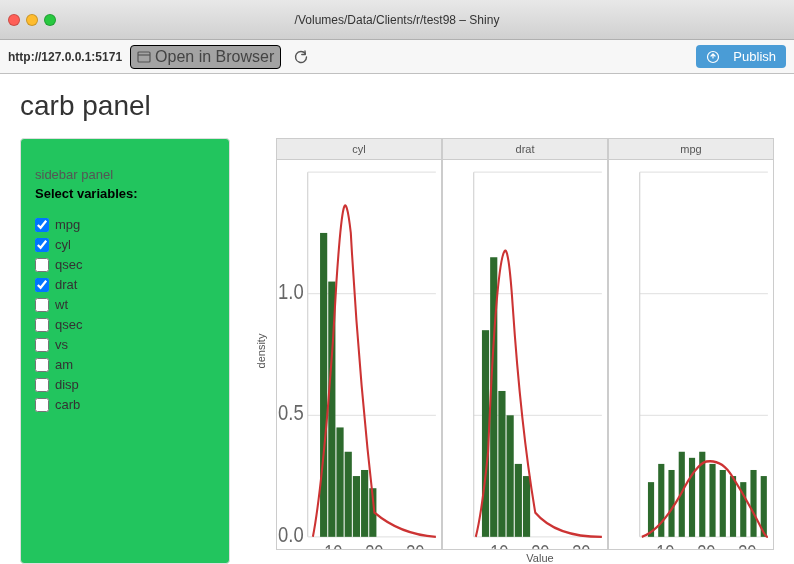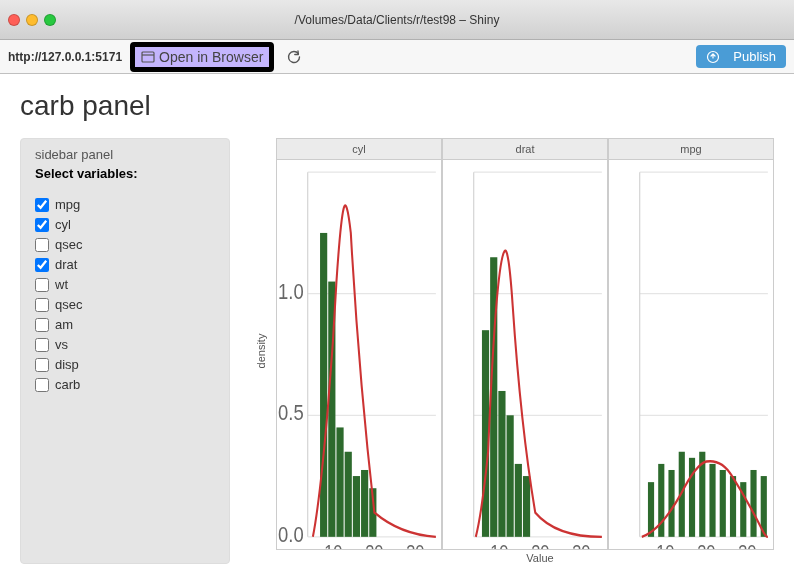--- a/index.html
+++ b/index.html
@@ -57,27 +57,27 @@
     }
     .address-url {
       font-size: 12px;
       color: #333;
       font-weight: bold;
     }
     .open-browser-btn {
       display: flex;
       align-items: center;
       gap: 4px;
-      font-size: 14px;
+      font-size: 16px;
       color: #444;
       cursor: pointer;
       padding: 2px 6px;
       border-radius: 4px;
-      border: 5px solid #000000;
-      background: #c4b5fd;
+      border: 1px solid #000000;
+      background: #a3a3a3;
     }
     .refresh-icon-wrap {
       margin-left: 2px;
       width: 20px;
       height: 20px;
       display: flex;
       align-items: center;
       justify-content: center;
       cursor: pointer;
     }
@@ -113,24 +113,24 @@
     .main-layout {
       display: flex;
       gap: 16px;
       height: calc(100% - 50px);
     }
 
     
     .sidebar {
       width: 210px;
       min-width: 210px;
-      background: #e5e5e5;
+      background: #22c55e;
       border: 1px solid #ddd;
       border-radius: 4px;
-      padding: 8px 14px;
+      padding: 28px 14px;
     }
     .sidebar-label {
       font-size: 13px;
       color: #555;
       margin-bottom: 4px;
     }
     .sidebar-heading {
       font-weight: bold;
       font-size: 13px;
       margin-bottom: 16px;
@@ -279,25 +279,25 @@
           <div class="checkbox-item">
             <input type="checkbox" style="">
             <span>wt</span>
           </div>
           <div class="checkbox-item">
             <input type="checkbox" style="">
             <span>qsec</span>
           </div>
           <div class="checkbox-item">
             <input type="checkbox" style="">
+            <span>vs</span>
+          </div>
+          <div class="checkbox-item">
+            <input type="checkbox" style="">
             <span>am</span>
-          </div>
-          <div class="checkbox-item">
-            <input type="checkbox" style="">
-            <span>vs</span>
           </div>
           <div class="checkbox-item">
             <input type="checkbox" style="">
             <span>disp</span>
           </div>
           <div class="checkbox-item">
             <input type="checkbox" style="">
             <span>carb</span>
           </div>
         </div>

